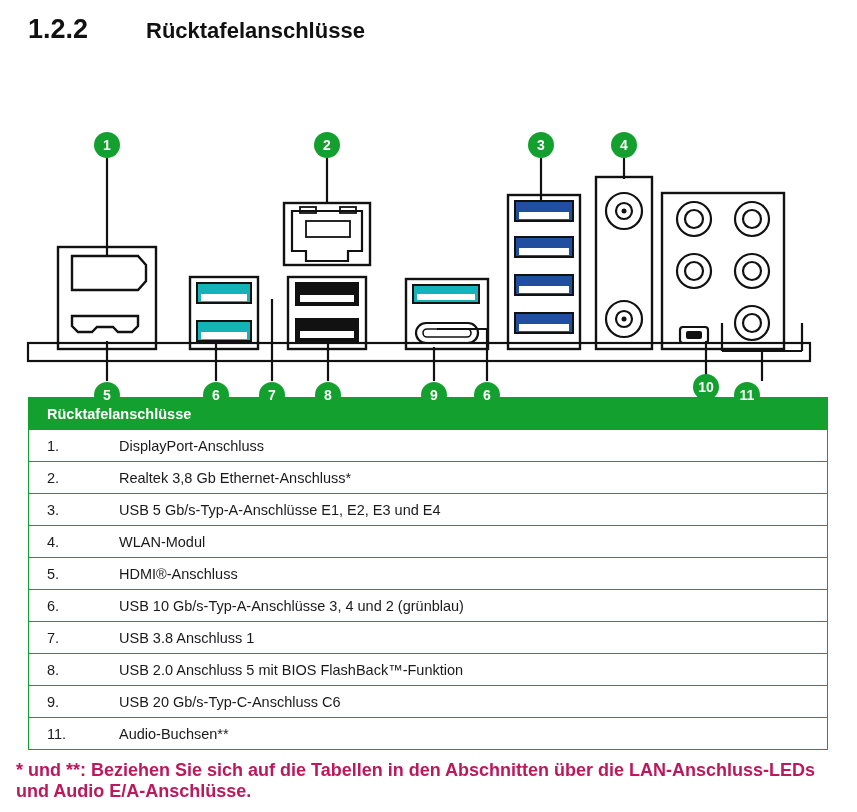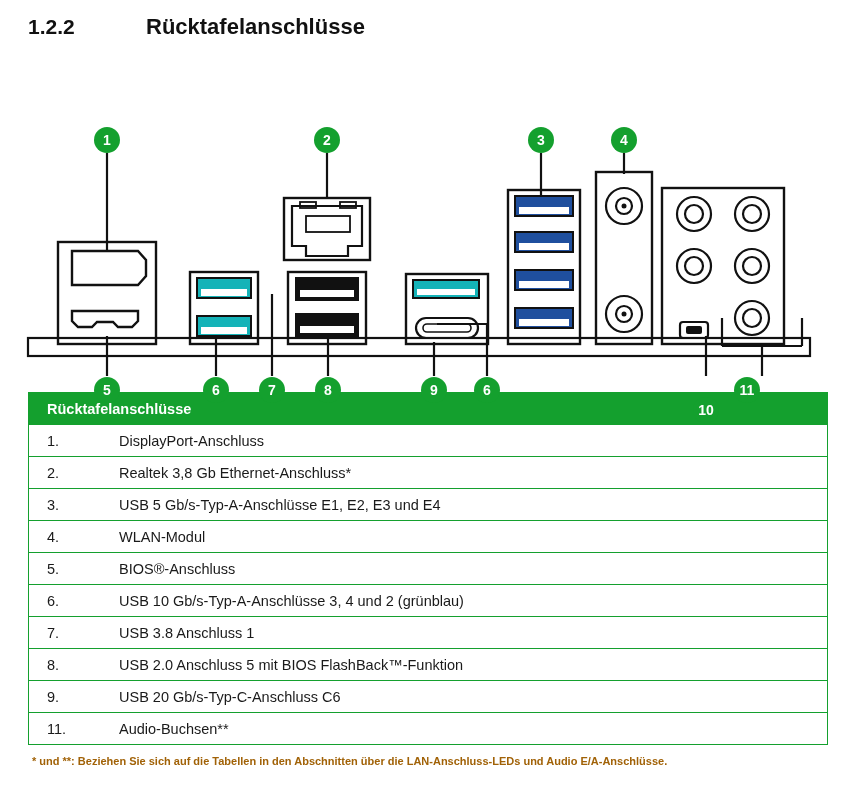--- a/index.html
+++ b/index.html
@@ -16,21 +16,21 @@
     overflow: hidden;
   }
 
   
   .heading {
     display: flex;
     align-items: baseline;
     padding: 14px 0 0 28px;
   }
   .heading .num {
-    font-size: 21px;
+    font-size: 27px;
     font-weight: bold;
     color: #111;
     width: 118px;
   }
   .heading .title {
     font-size: 22px;
     font-weight: bold;
     color: #111;
   }
 
@@ -95,24 +95,24 @@
   }
   table.ports td.desc {
     padding-left: 6px;
     color: #1a1a1a;
   }
   table.ports tbody tr:first-child td {
     border-top: none;
   }
 
   .footnote {
-    margin: 10px 28px 0 32px;
-    font-size: 11px;
-    font-weight: bold;
-    color: #a16207;
+    margin: 10px 28px 0 16px;
+    font-size: 18px;
+    font-weight: bold;
+    color: #be185d;
   }
 </style>
 </head>
 <body>
 
 <div class="heading">
   <div class="num">1.2.2</div>
   <div class="title">Rücktafelanschlüsse</div>
 </div>
 
@@ -208,21 +208,21 @@
   <div class="callout" style="left:314px; top:81px;">2</div>
   <div class="callout" style="left:528px; top:81px;">3</div>
   <div class="callout" style="left:611px; top:81px;">4</div>
 
   <div class="callout" style="left:94px;  top:331px;">5</div>
   <div class="callout" style="left:203px; top:331px;">6</div>
   <div class="callout" style="left:259px; top:331px;">7</div>
   <div class="callout" style="left:315px; top:331px;">8</div>
   <div class="callout" style="left:421px; top:331px;">9</div>
   <div class="callout" style="left:474px; top:331px;">6</div>
-  <div class="callout" style="left:693px; top:351px;">10</div>
+  <div class="callout" style="left:693px; top:323px;">10</div>
   <div class="callout" style="left:734px; top:331px;">11</div>
 </div>
 
 <div class="table-wrap">
   <table class="ports">
     <thead>
       <tr>
         <th colspan="2">Rücktafelanschlüsse</th>
       </tr>
     </thead>
@@ -238,21 +238,21 @@
       <tr>
         <td class="idx">3.</td>
         <td class="desc">USB 5 Gb/s-Typ-A-Anschlüsse E1, E2, E3 und E4</td>
       </tr>
       <tr>
         <td class="idx">4.</td>
         <td class="desc">WLAN-Modul</td>
       </tr>
       <tr>
         <td class="idx">5.</td>
-        <td class="desc">BIOS®-Anschluss</td>
+        <td class="desc">HDMI®-Anschluss</td>
       </tr>
       <tr>
         <td class="idx">6.</td>
         <td class="desc">USB 10 Gb/s-Typ-A-Anschlüsse 3, 4 und 2 (grünblau)</td>
       </tr>
       <tr>
         <td class="idx">7.</td>
         <td class="desc">USB 3.8 Anschluss 1</td>
       </tr>
       <tr>

